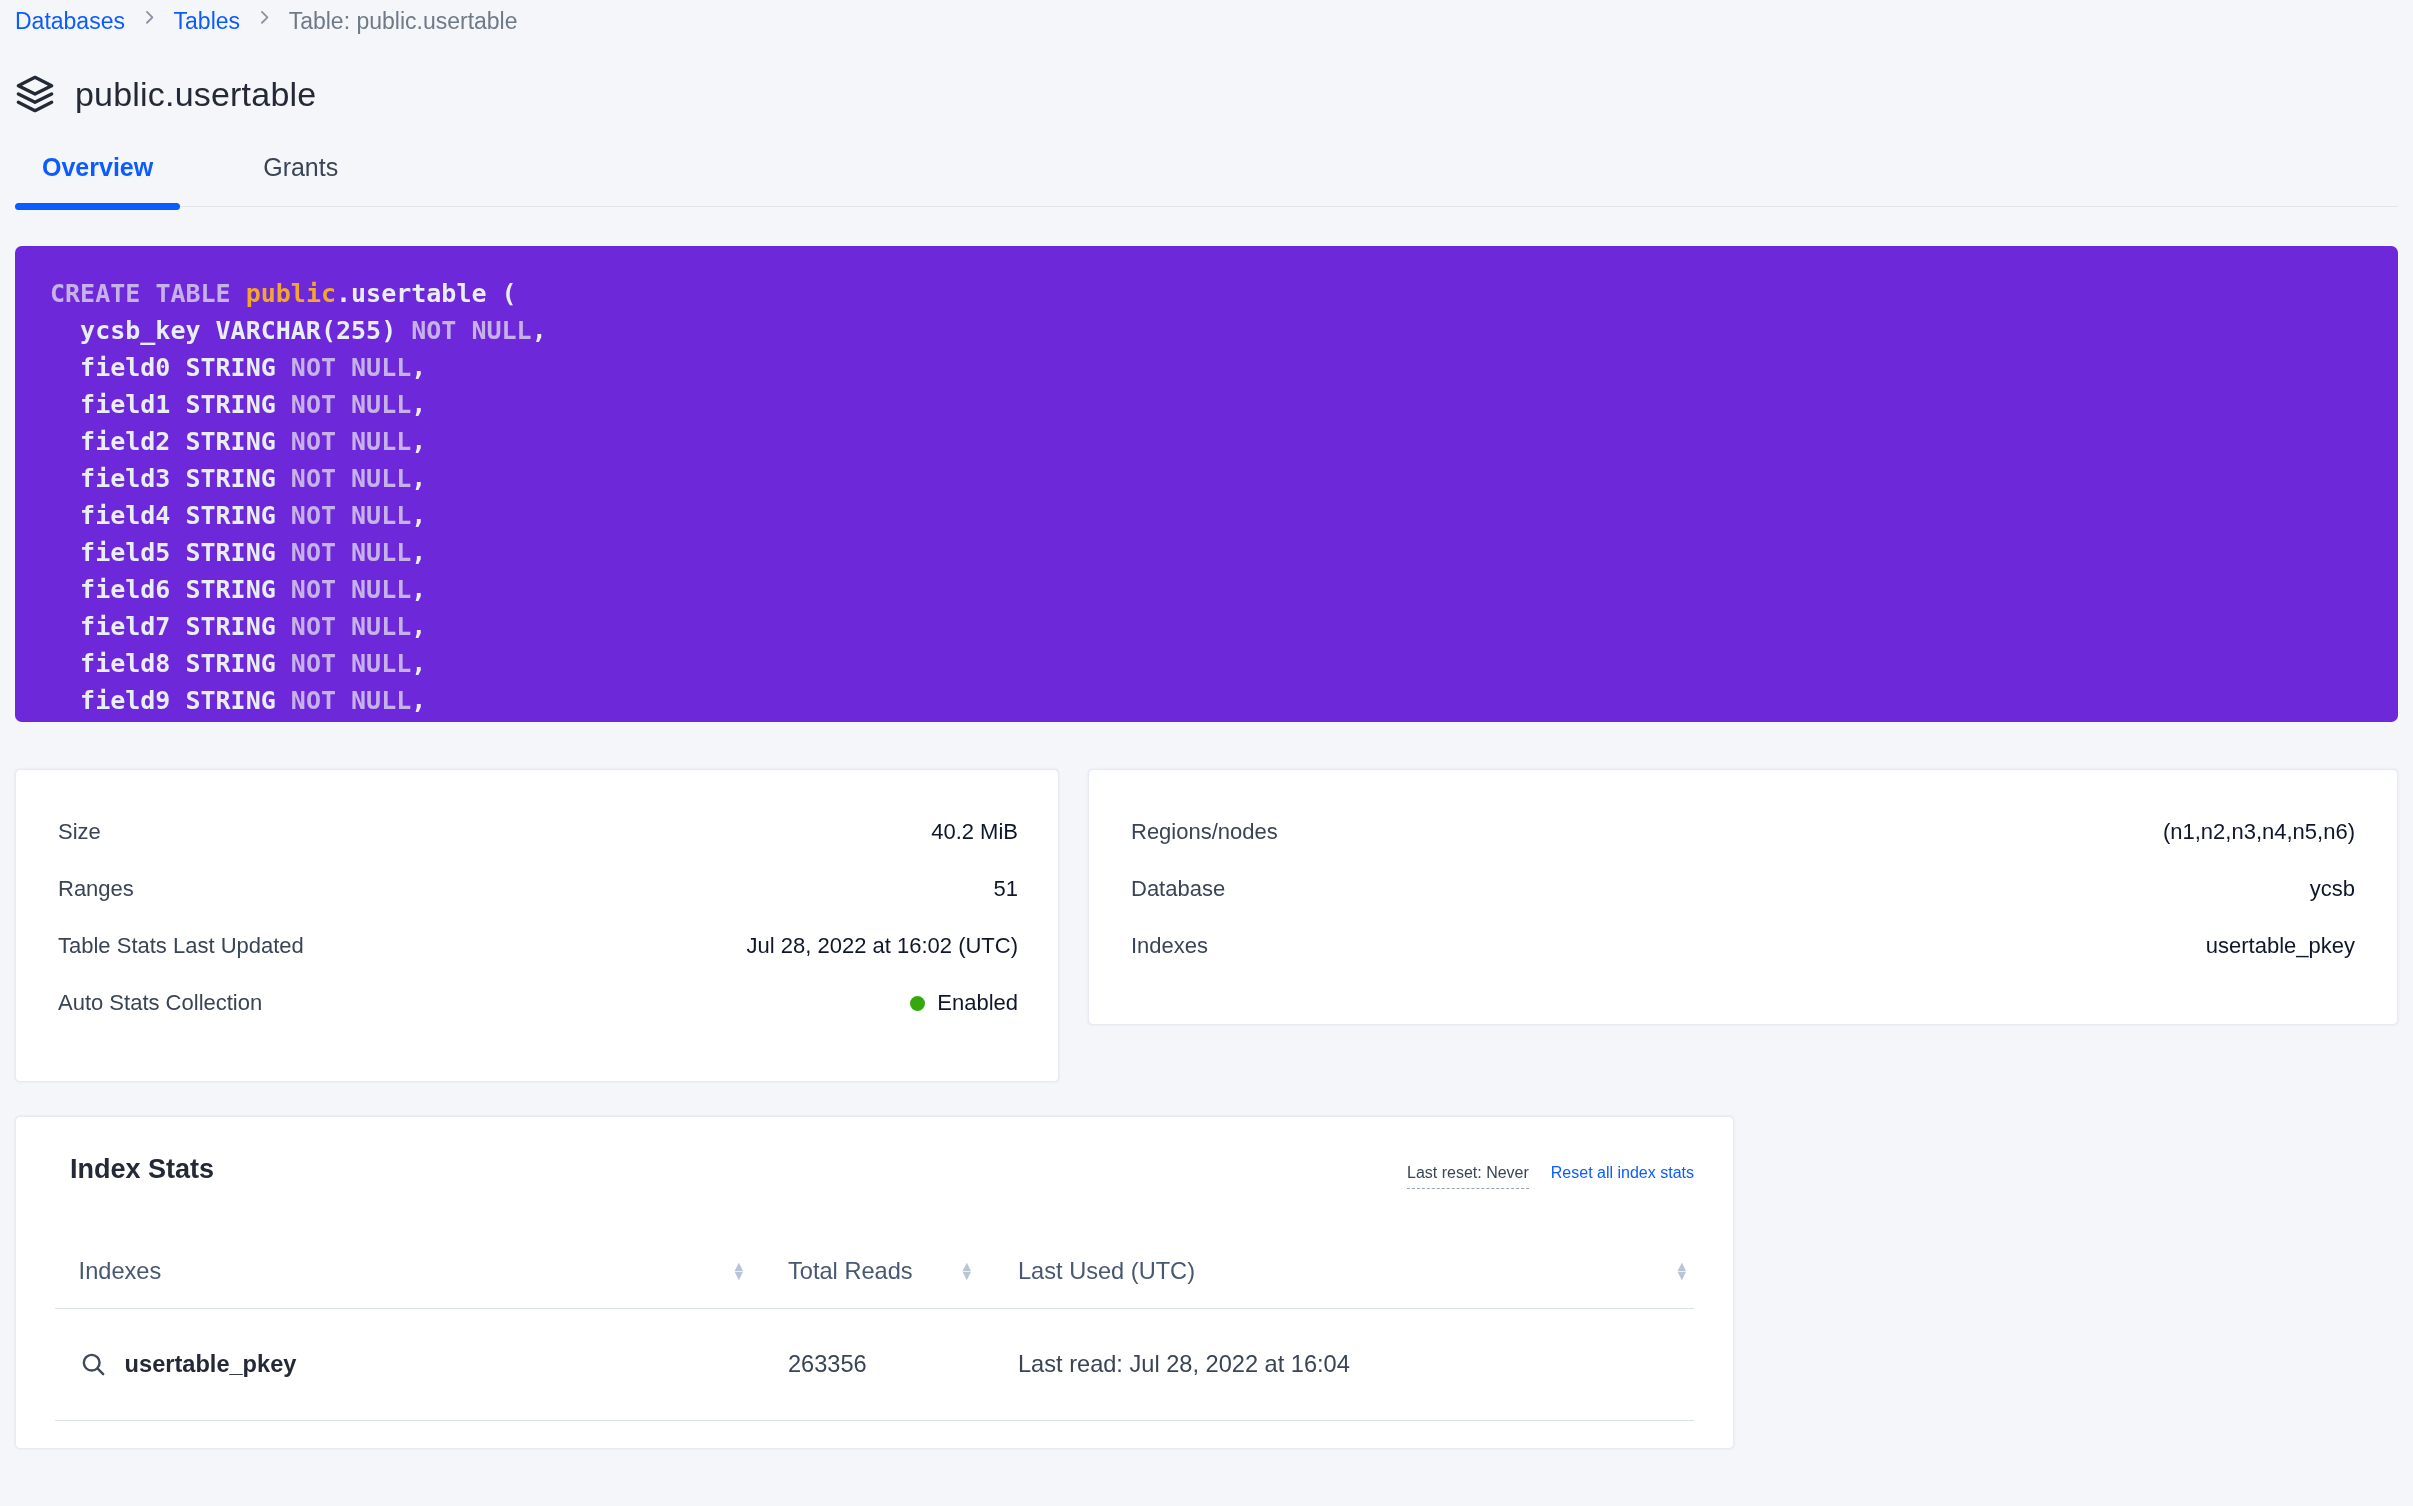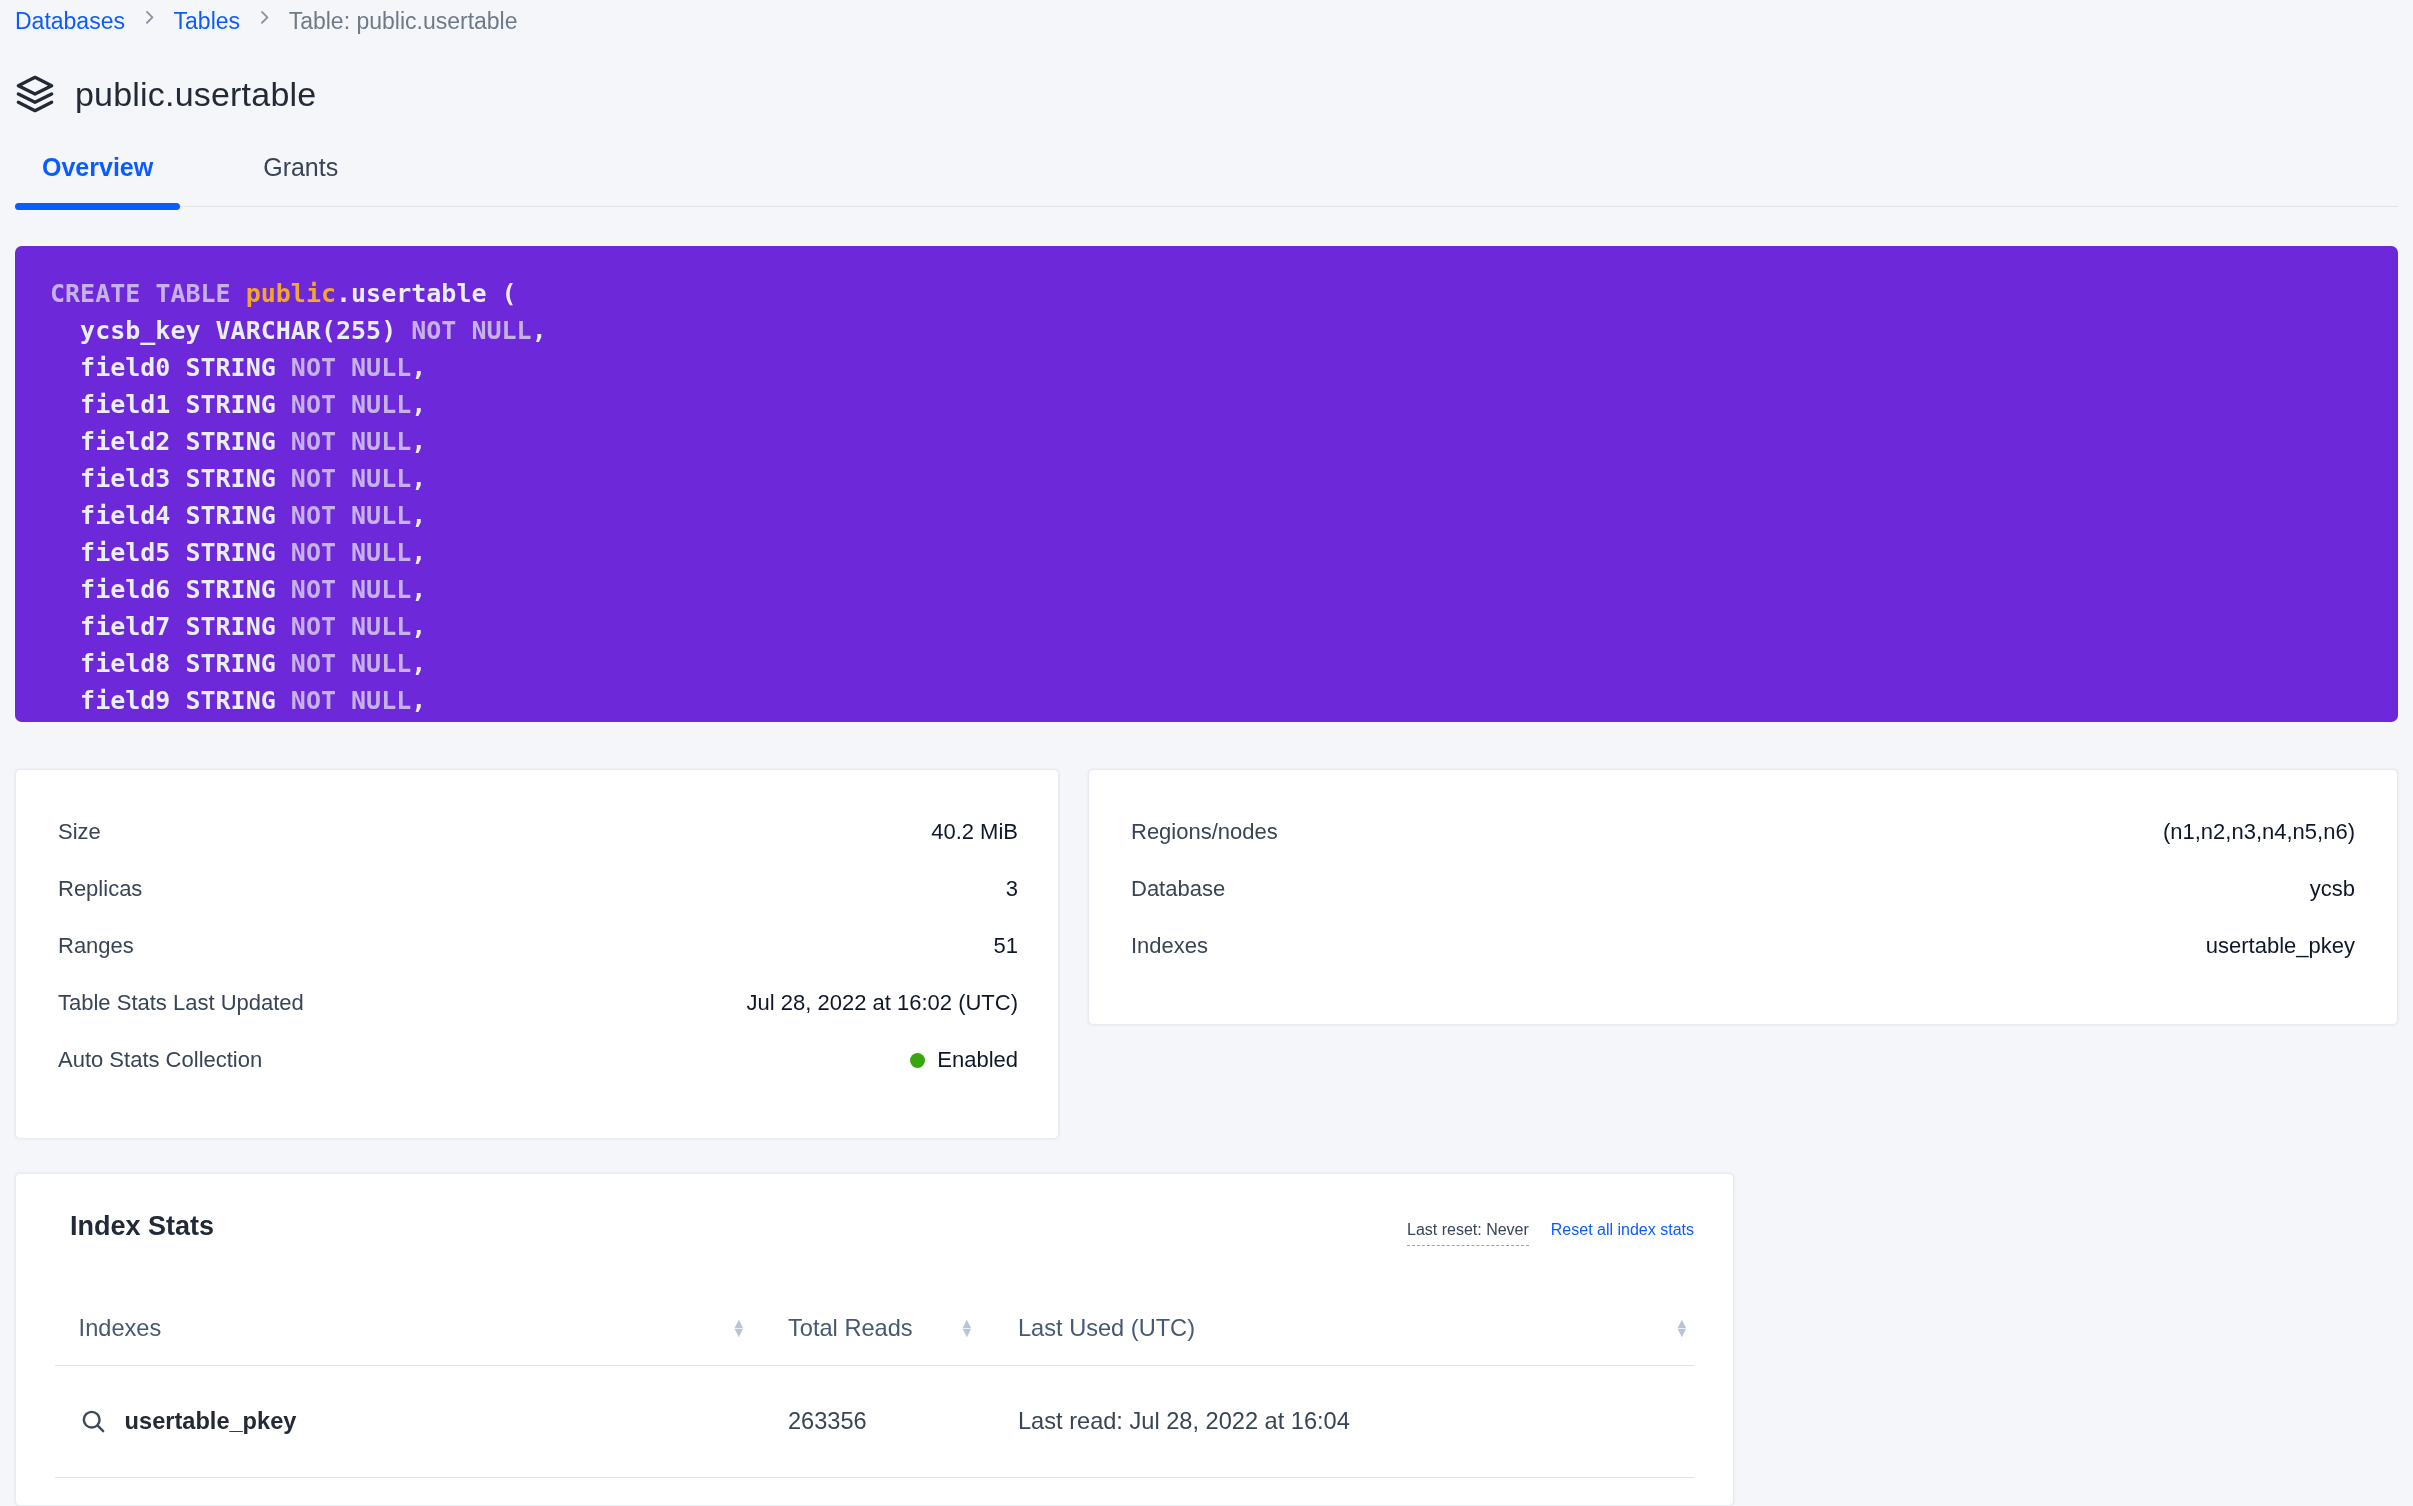--- a/index.html
+++ b/index.html
@@ -124,24 +124,20 @@
   </div>
 
   <div class="stats-row">
 
     <div class="card stats-left">
       <div class="stat-row">
         <span class="stat-label">Size</span>
         <span class="stat-value">40.2 MiB</span>
       </div>
       <div class="stat-row">
-        <span class="stat-label">Replicas</span>
-        <span class="stat-value">3</span>
-      </div>
-      <div class="stat-row">
         <span class="stat-label">Ranges</span>
         <span class="stat-value">51</span>
       </div>
       <div class="stat-row">
         <span class="stat-label">Table Stats Last Updated</span>
         <span class="stat-value">Jul 28, 2022 at 16:02 (UTC)</span>
       </div>
       <div class="stat-row">
         <span class="stat-label">Auto Stats Collection</span>
         <span class="stat-value">

